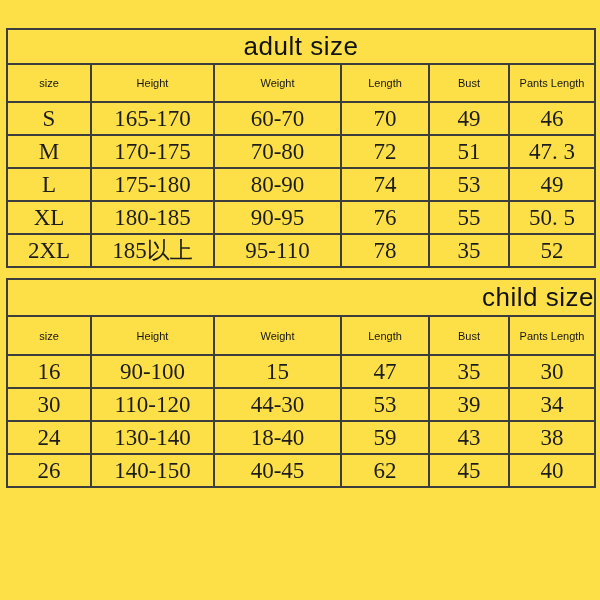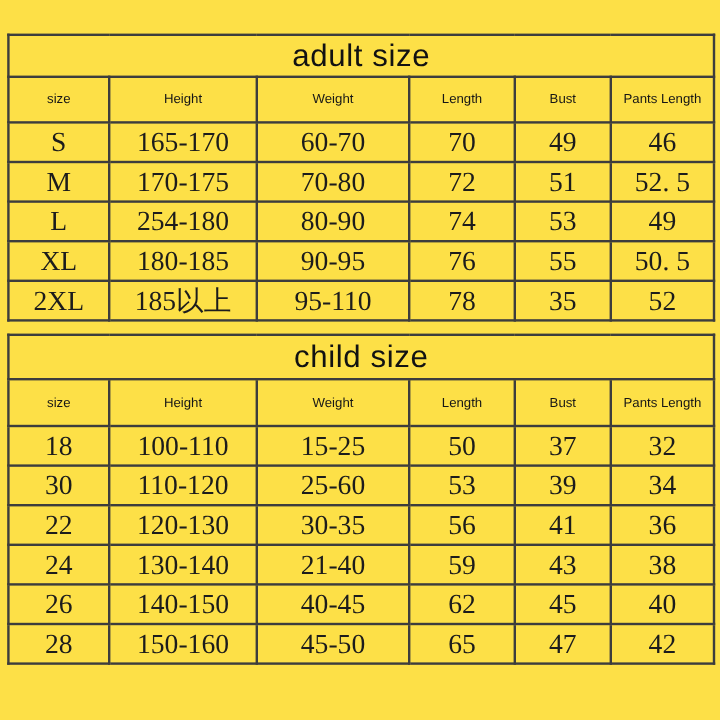--- a/index.html
+++ b/index.html
@@ -32,21 +32,21 @@
     overflow: hidden;
   }
   .title-cell {
     font-family: "Liberation Sans", sans-serif;
     font-size: 26px;
     font-weight: 500;
     height: 33px;
     letter-spacing: 0.5px;
     color: #121212;
   }
-  #child-table .title-cell { height: 35px; }
+  #child-table .title-cell { height: 35px; text-align: right; }
   .size-table th {
     font-family: "Liberation Sans", sans-serif;
     font-size: 11px;
     font-weight: 400;
     height: 36px;
     color: #161616;
   }
   #child-table th { height: 37px; }
   .size-table td.data-cell {
     font-family: "Liberation Serif", "DejaVu Serif", serif;
@@ -91,25 +91,25 @@
           <td class="data-cell">70</td>
           <td class="data-cell">49</td>
           <td class="data-cell">46</td>
         </tr>
         <tr>
           <td class="data-cell">M</td>
           <td class="data-cell">170-175</td>
           <td class="data-cell">70-80</td>
           <td class="data-cell">72</td>
           <td class="data-cell">51</td>
-          <td class="data-cell">52. 5</td>
+          <td class="data-cell">47. 3</td>
         </tr>
         <tr>
           <td class="data-cell">L</td>
-          <td class="data-cell">254-180</td>
+          <td class="data-cell">175-180</td>
           <td class="data-cell">80-90</td>
           <td class="data-cell">74</td>
           <td class="data-cell">53</td>
           <td class="data-cell">49</td>
         </tr>
         <tr>
           <td class="data-cell">XL</td>
           <td class="data-cell">180-185</td>
           <td class="data-cell">90-95</td>
           <td class="data-cell">76</td>
@@ -144,63 +144,47 @@
           <th>size</th>
           <th>Height</th>
           <th>Weight</th>
           <th>Length</th>
           <th>Bust</th>
           <th>Pants Length</th>
         </tr>
     </thead>
     <tbody>
         <tr>
-          <td class="data-cell">18</td>
-          <td class="data-cell">100-110</td>
-          <td class="data-cell">15-25</td>
-          <td class="data-cell">50</td>
-          <td class="data-cell">37</td>
-          <td class="data-cell">32</td>
+          <td class="data-cell">16</td>
+          <td class="data-cell">90-100</td>
+          <td class="data-cell">15</td>
+          <td class="data-cell">47</td>
+          <td class="data-cell">35</td>
+          <td class="data-cell">30</td>
         </tr>
         <tr>
           <td class="data-cell">30</td>
           <td class="data-cell">110-120</td>
-          <td class="data-cell">25-60</td>
+          <td class="data-cell">44-30</td>
           <td class="data-cell">53</td>
           <td class="data-cell">39</td>
           <td class="data-cell">34</td>
         </tr>
         <tr>
-          <td class="data-cell">22</td>
-          <td class="data-cell">120-130</td>
-          <td class="data-cell">30-35</td>
-          <td class="data-cell">56</td>
-          <td class="data-cell">41</td>
-          <td class="data-cell">36</td>
-        </tr>
-        <tr>
           <td class="data-cell">24</td>
           <td class="data-cell">130-140</td>
-          <td class="data-cell">21-40</td>
+          <td class="data-cell">18-40</td>
           <td class="data-cell">59</td>
           <td class="data-cell">43</td>
           <td class="data-cell">38</td>
         </tr>
         <tr>
           <td class="data-cell">26</td>
           <td class="data-cell">140-150</td>
           <td class="data-cell">40-45</td>
           <td class="data-cell">62</td>
           <td class="data-cell">45</td>
           <td class="data-cell">40</td>
         </tr>
-        <tr>
-          <td class="data-cell">28</td>
-          <td class="data-cell">150-160</td>
-          <td class="data-cell">45-50</td>
-          <td class="data-cell">65</td>
-          <td class="data-cell">47</td>
-          <td class="data-cell">42</td>
-        </tr>
       </tbody>
   </table>
 
 </div>
 
 </body></html>

